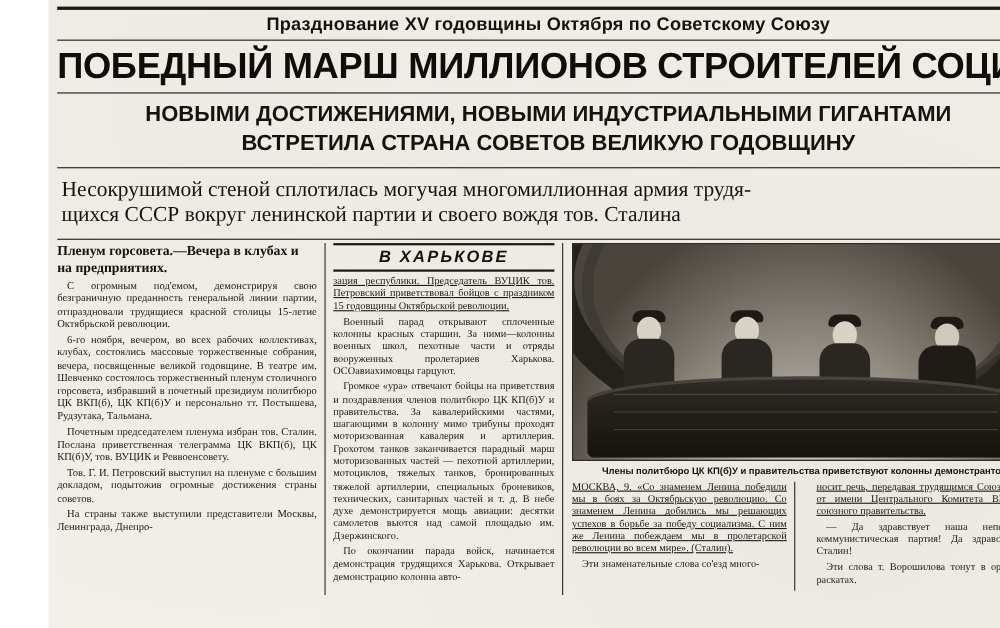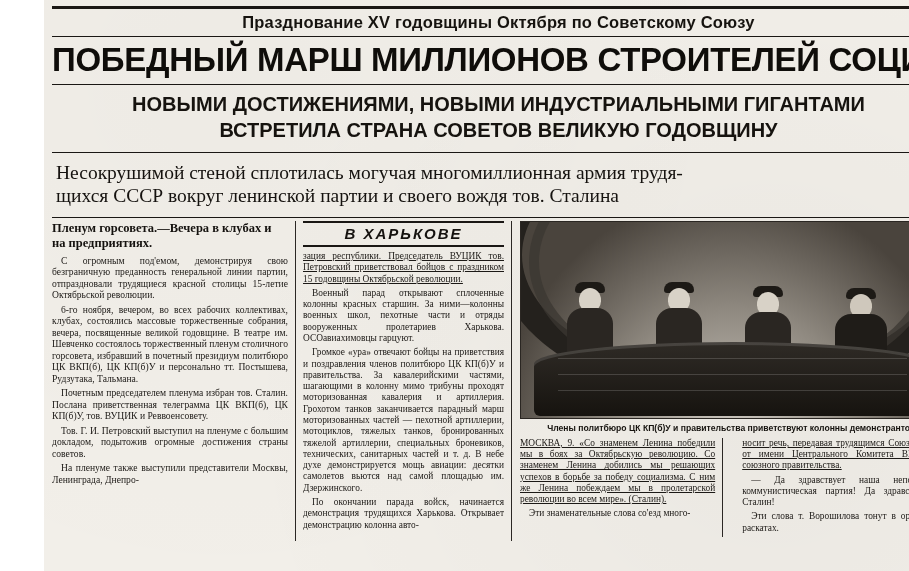--- a/index.html
+++ b/index.html
@@ -279,21 +279,21 @@
   <div class="rule-thin"></div>
 
   <div class="body-area">
 
     <div class="col col-left">
       <div class="subhead-bold">Пленум горсовета.—Вечера в клубах и на предприятиях.</div>
       <p class="art">С огромным под'емом, демонстрируя свою безграничную преданность генеральной линии партии, отпраздновали трудящиеся красной столицы 15-летие Октябрьской революции.</p>
       <p class="art">6-го ноября, вечером, во всех рабочих коллективах, клубах, состоялись массовые торжественные собрания, вечера, посвященные великой годовщине. В театре им. Шевченко состоялось торжественный пленум столичного горсовета, избравший в почетный президиум политбюро ЦК ВКП(б), ЦК КП(б)У и персонально тт. Постышева, Рудзутака, Тальмана.</p>
       <p class="art">Почетным председателем пленума избран тов. Сталин. Послана приветственная телеграмма ЦК ВКП(б), ЦК КП(б)У, тов. ВУЦИК и Реввоенсовету.</p>
       <p class="art">Тов. Г. И. Петровский выступил на пленуме с большим докладом, подытожив огромные достижения страны советов.</p>
-      <p class="art">На пленуме также выступили представители Москвы, Ленинграда, Днепро-</p>
+      <p class="art">На страны также выступили представители Москвы, Ленинграда, Днепро-</p>
     </div>
 
     <div class="col col-mid">
       <div class="section-band">В ХАРЬКОВЕ</div>
       <p class="art noind">зация республики. Председатель ВУЦИК тов. Петровский приветствовал бойцов с праздником 15 годовщины Октябрьской революции.</p>
       <p class="art">Военный парад открывают сплоченные колонны красных старшин. За ними—колонны военных школ, пехотные части и отряды вооруженных пролетариев Харькова. ОСОавиахимовцы гарцуют.</p>
       <p class="art">Громкое «ура» отвечают бойцы на приветствия и поздравления членов политбюро ЦК КП(б)У и правительства. За кавалерийскими частями, шагающими в колонну мимо трибуны проходят моторизованная кавалерия и артиллерия. Грохотом танков заканчивается парадный марш моторизованных частей — пехотной артиллерии, мотоциклов, тяжелых танков, бронированных тяжелой артиллерии, специальных броневиков, технических, санитарных частей и т. д. В небе духе демонстрируется мощь авиации: десятки самолетов вьются над самой площадью им. Дзержинского.</p>
       <p class="art">По окончании парада войск, начинается демонстрация трудящихся Харькова. Открывает демонстрацию колонна авто-</p>
     </div>
 

